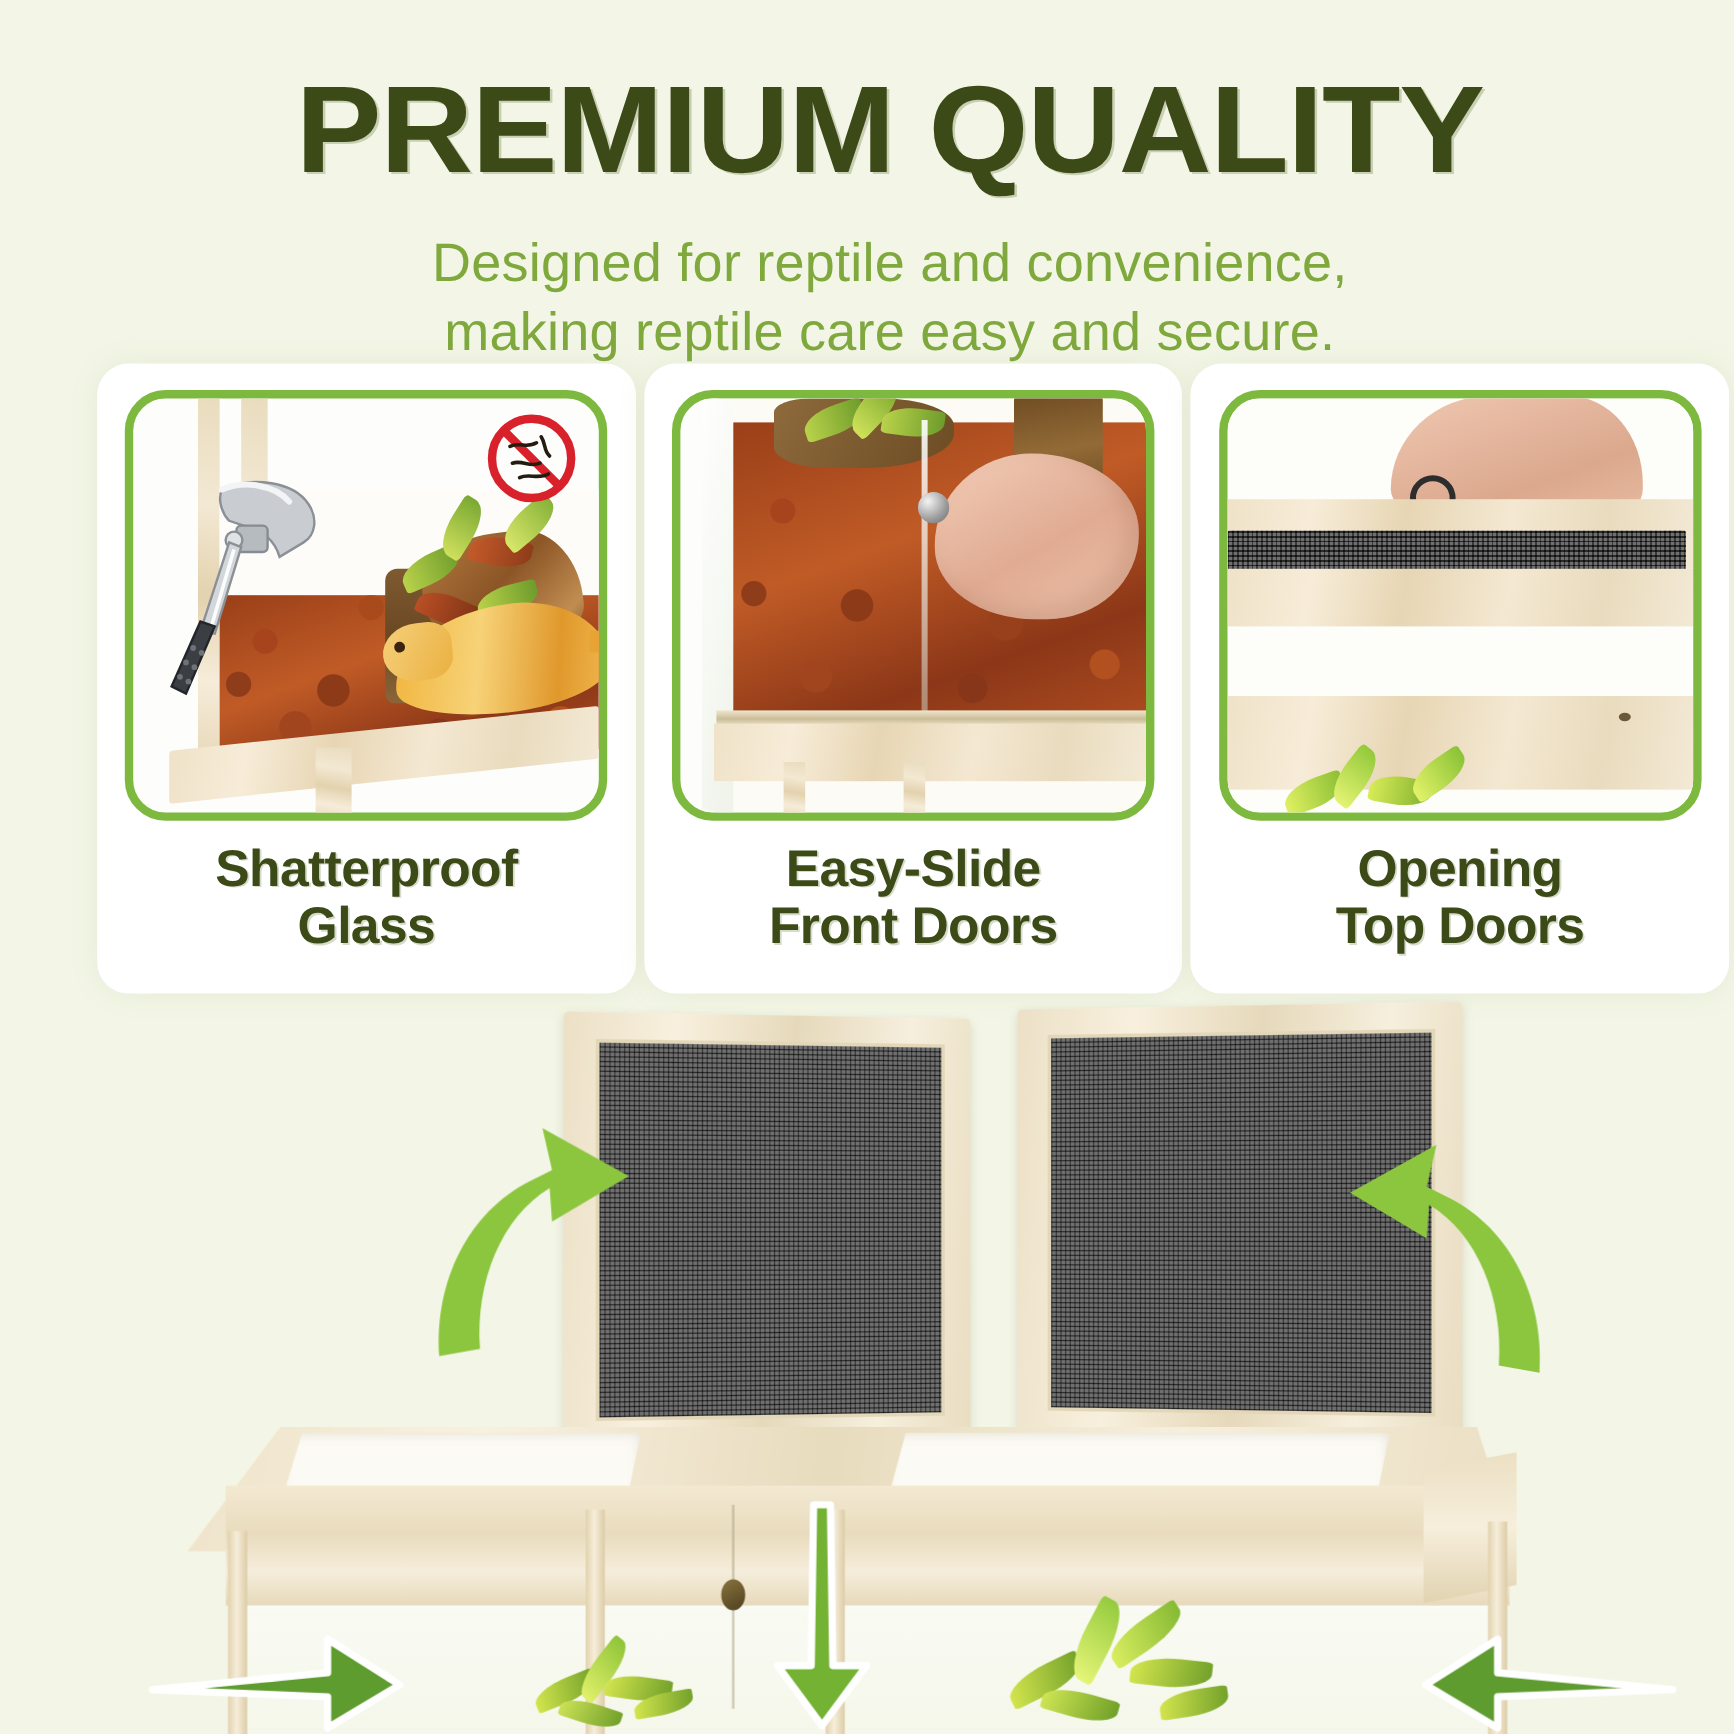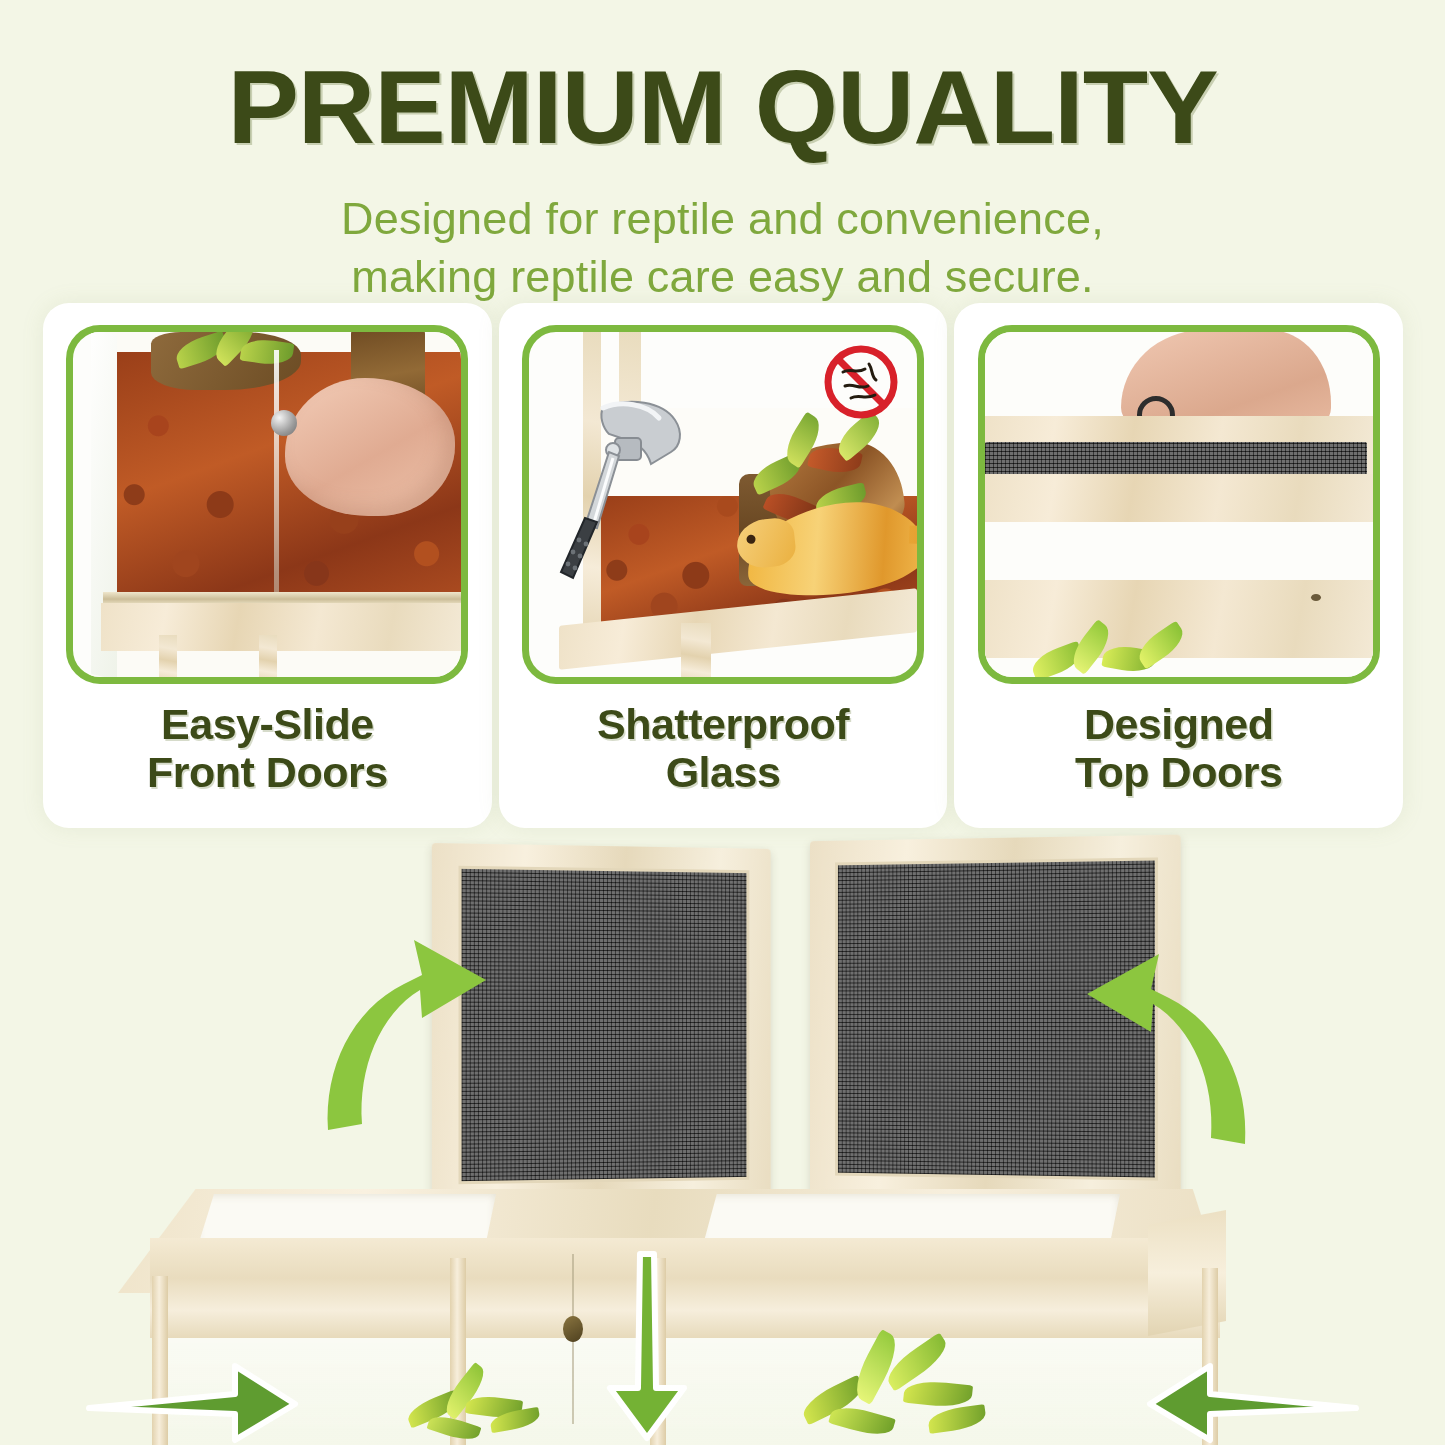--- a/index.html
+++ b/index.html
@@ -1,21 +1,21 @@
 <!DOCTYPE html>
 <html><head>
 <meta charset="utf-8">
 <style>
   html,body{margin:0;padding:0;}
   body{
     width:1445px;height:1445px;overflow:hidden;position:relative;
     background:#f3f6e6;
     font-family:"Liberation Sans", sans-serif;
   }
-  .stage{position:absolute;inset:0;}
+  .stage{position:absolute;inset:0;margin-left:38px;}
 
   
   .headline{
     position:absolute;top:56px;left:0;width:100%;
     text-align:center;
     font-family:"Liberation Sans", sans-serif;
     font-weight:bold;
     font-size:103px;
     letter-spacing:-1px;
     line-height:1.0;
@@ -210,50 +210,20 @@
   <div class="headline">PREMIUM QUALITY</div>
   <div class="subhead">
     <div>Designed for reptile and convenience,</div>
     <div>making reptile care easy and secure.</div>
   </div>
 
   <div class="cards">
 
     <div class="card">
       <div class="card-photo">
-        <div class="c2-tank">
-          <div style="position:absolute;inset:0;background:#fcfbf6;"></div>
-          <div class="c2-sub substrate"></div>
-          <div style="position:absolute;left:60px;top:0;width:150px;height:58px;
-                      background:linear-gradient(120deg,#8e6a3c,#6c4c24);border-radius:20% 40% 50% 30%;"></div>
-          <div style="position:absolute;left:84px;top:-4px;width:120px;height:36px;">
-            <span class="leaf" style="left:0;top:10px;transform:rotate(-18deg);"></span>
-            <span class="leaf" style="left:34px;top:0;transform:rotate(-46deg);background:linear-gradient(90deg,#d0e25a,#79a62d);"></span>
-            <span class="leaf" style="left:66px;top:12px;transform:rotate(8deg);"></span>
-          </div>
-          <div style="position:absolute;right:36px;top:-6px;width:74px;height:110px;
-                      background:linear-gradient(170deg,#6d4a22,#926a36 45%,#5c3c1a);border-radius:8px;"></div>
-          <div class="c2-glass-l"></div>
-          <div class="c2-divider"></div>
-          <div class="hand2"></div>
-          <div class="knob"></div>
-          <div class="c2-rail"></div>
-          <div class="c2-rim wood"></div>
-          <div class="c2-legs wood-v"></div>
-          <div class="c2-legs2 wood-v"></div>
-        </div>
-      </div>
-      <div class="card-label">
-        <span>Easy-Slide</span>
-        <span>Front Doors</span>
-      </div>
-    </div>
-
-    <div class="card">
-      <div class="card-photo">
         <div class="c1-frame-l wood-v"></div>
         <div class="c1-frame-l2 wood-v"></div>
         <div class="c1-tank">
           <div style="position:absolute;inset:0;background:#fdfcf8;"></div>
           <div class="substrate" style="position:absolute;left:0;right:0;bottom:0;height:128px;"></div>
           <div class="stump"></div>
           <div class="branch"></div>
           <div class="plant">
             <span class="leaf" style="left:0;top:40px;transform:rotate(-24deg);"></span>
             <span class="leaf" style="left:26px;top:6px;transform:rotate(-58deg);background:linear-gradient(90deg,#cfe05c,#7aa833);"></span>
@@ -303,37 +273,67 @@
         </svg>
       </div>
       <div class="card-label">
         <span>Shatterproof</span>
         <span>Glass</span>
       </div>
     </div>
 
     <div class="card">
       <div class="card-photo">
+        <div class="c2-tank">
+          <div style="position:absolute;inset:0;background:#fcfbf6;"></div>
+          <div class="c2-sub substrate"></div>
+          <div style="position:absolute;left:60px;top:0;width:150px;height:58px;
+                      background:linear-gradient(120deg,#8e6a3c,#6c4c24);border-radius:20% 40% 50% 30%;"></div>
+          <div style="position:absolute;left:84px;top:-4px;width:120px;height:36px;">
+            <span class="leaf" style="left:0;top:10px;transform:rotate(-18deg);"></span>
+            <span class="leaf" style="left:34px;top:0;transform:rotate(-46deg);background:linear-gradient(90deg,#d0e25a,#79a62d);"></span>
+            <span class="leaf" style="left:66px;top:12px;transform:rotate(8deg);"></span>
+          </div>
+          <div style="position:absolute;right:36px;top:-6px;width:74px;height:110px;
+                      background:linear-gradient(170deg,#6d4a22,#926a36 45%,#5c3c1a);border-radius:8px;"></div>
+          <div class="c2-glass-l"></div>
+          <div class="c2-divider"></div>
+          <div class="hand2"></div>
+          <div class="knob"></div>
+          <div class="c2-rail"></div>
+          <div class="c2-rim wood"></div>
+          <div class="c2-legs wood-v"></div>
+          <div class="c2-legs2 wood-v"></div>
+        </div>
+      </div>
+      <div class="card-label">
+        <span>Easy-Slide</span>
+        <span>Front Doors</span>
+      </div>
+    </div>
+
+    <div class="card">
+      <div class="card-photo">
         <div style="position:absolute;inset:0;background:#fdfdfa;"></div>
         <div class="c3-hand"></div>
         <div class="c3-ring"></div>
         <div class="c3-board-top wood"></div>
         <div class="c3-mesh-strip mesh"></div>
         <div class="c3-board-2 wood"></div>
         <div class="c3-board-3 wood"></div>
         <div class="c3-screw"></div>
         <div class="c3-plant">
           <span class="leaf" style="left:0;top:18px;transform:rotate(-20deg);background:linear-gradient(90deg,#dff062,#8cbf35);"></span>
           <span class="leaf" style="left:34px;top:4px;transform:rotate(-52deg);background:linear-gradient(90deg,#e4f373,#93c93a);"></span>
           <span class="leaf" style="left:72px;top:16px;transform:rotate(10deg);background:linear-gradient(90deg,#d8ec57,#7fb02f);"></span>
           <span class="leaf" style="left:104px;top:2px;transform:rotate(-34deg);background:linear-gradient(90deg,#e2f268,#8ac236);"></span>
         </div>
       </div>
       <div class="card-label">
-        <span>Designed</span>
+        <span>Opening</span>
         <span>Top Doors</span>
       </div>
     </div>
   </div>
 
   <div class="product">
 
     <div class="lid lid-l">
       <div class="lid-frame"></div>
       <div class="lid-inner mesh"></div>

